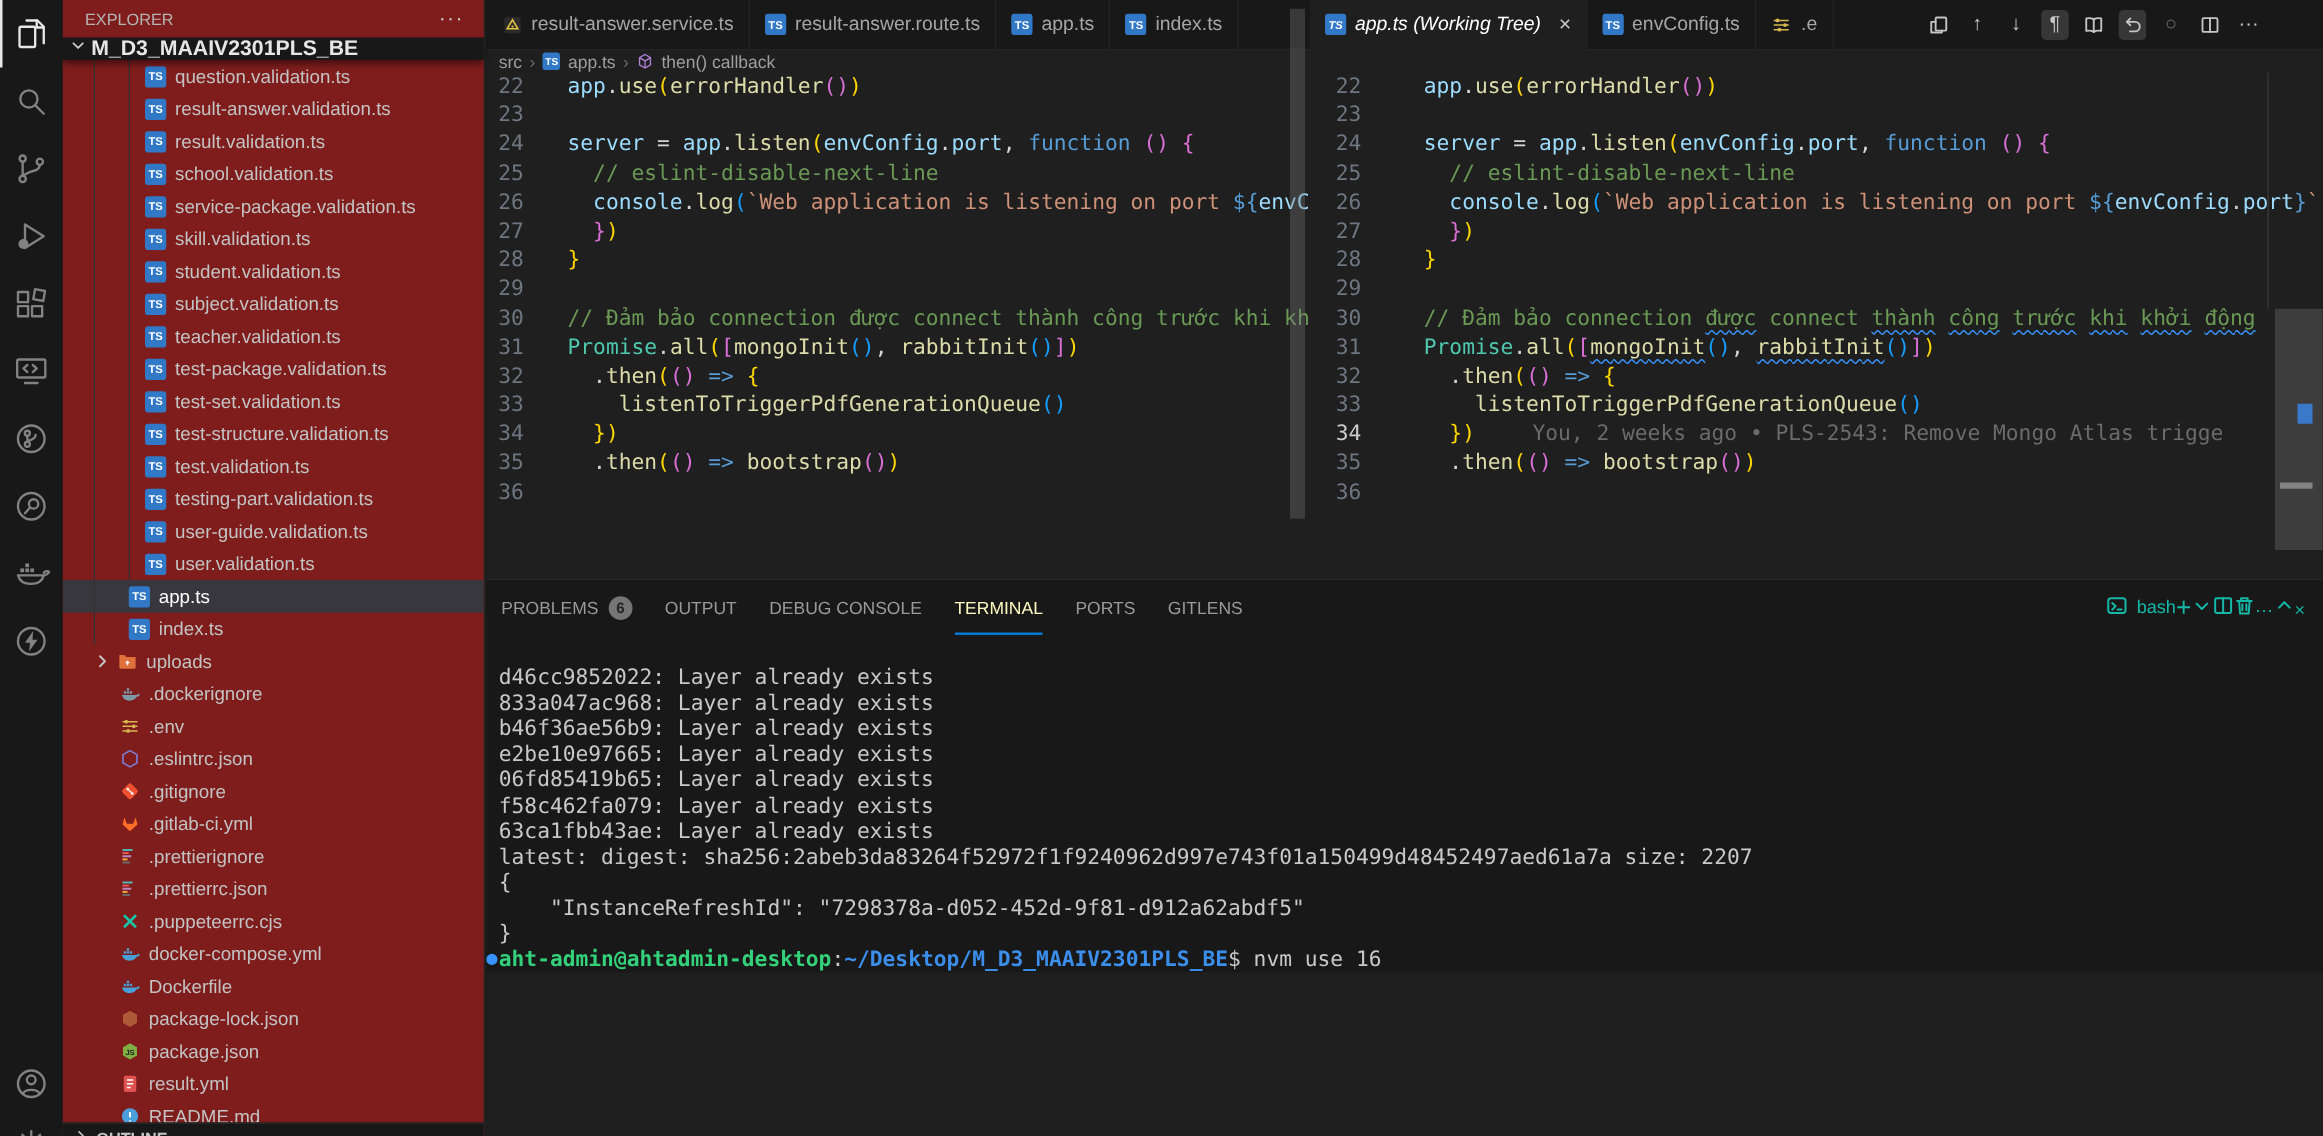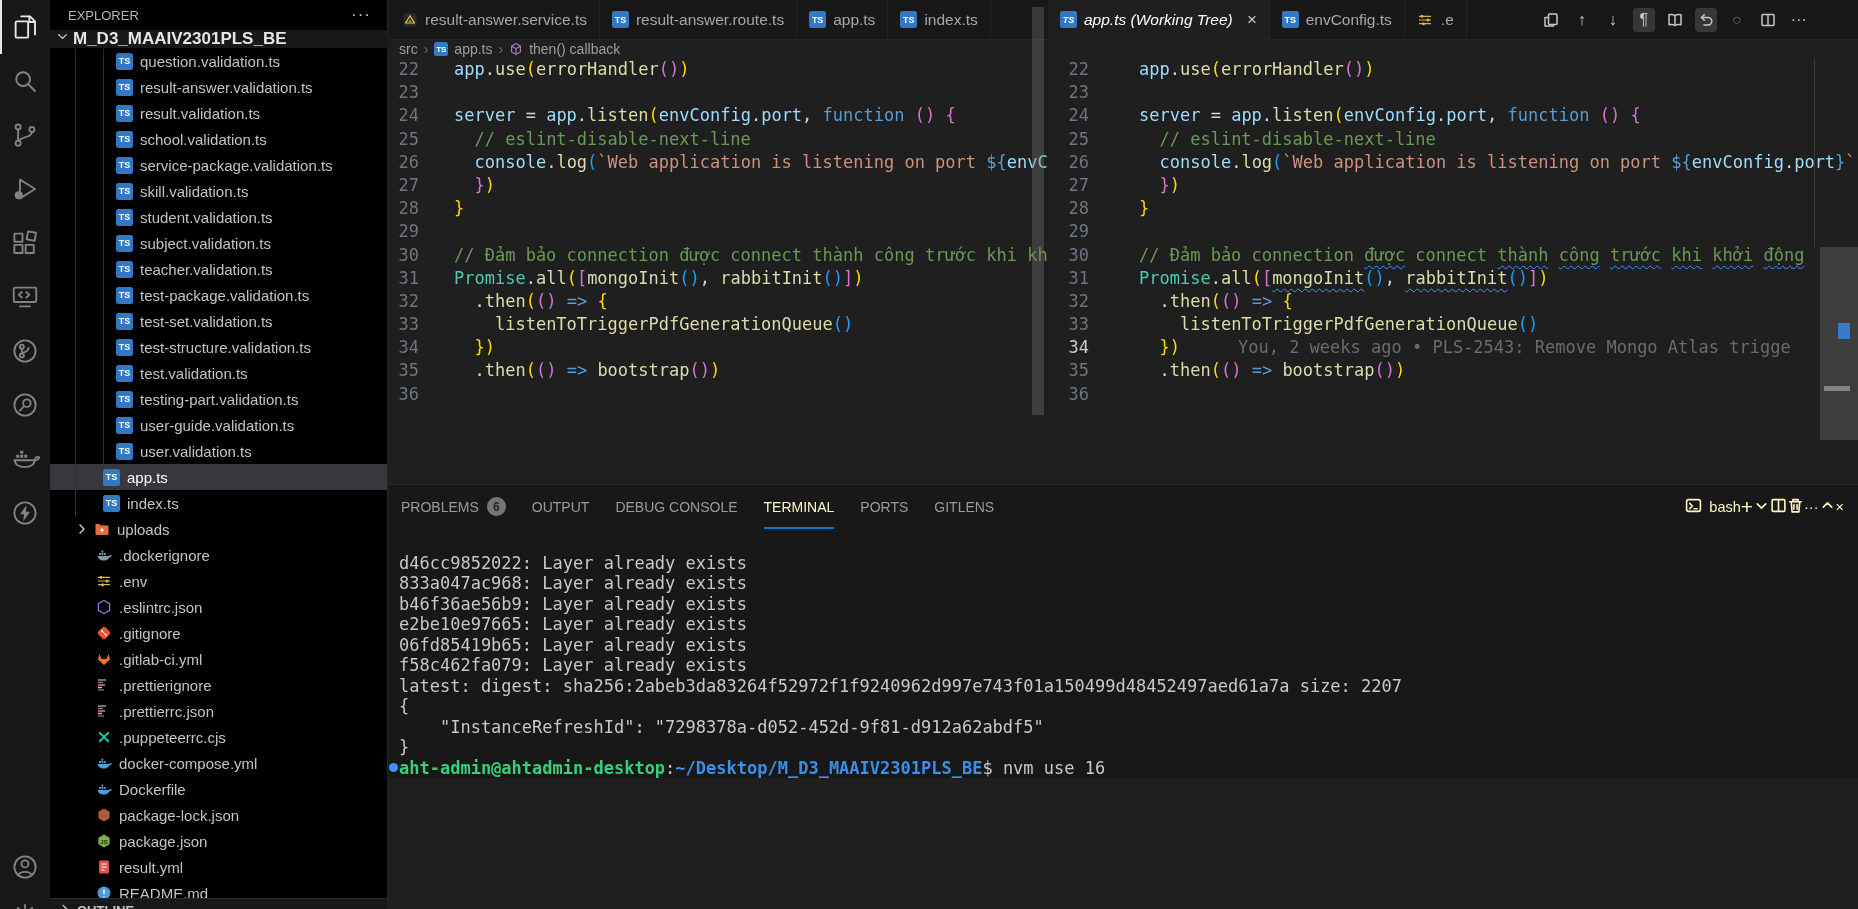--- a/index.html
+++ b/index.html
@@ -12,21 +12,21 @@
 
   
   .ab{position:absolute;left:0;top:0;width:50px;height:909px;background:#181818;z-index:6}
   .ab-item{width:50px;height:54px;display:flex;align-items:center;justify-content:center;color:#828282;cursor:pointer}
   .ab-item svg{width:30px;height:30px}
   .ab-item.active{color:#e7e7e7;box-shadow:inset 2px 0 0 #e7e7e7}
   .ab-acct{position:absolute;top:840px}
   .ab-gear{position:absolute;top:888px}
 
   
-  .sidebar{position:absolute;left:50px;top:0;width:338px;height:909px;background:#000000;border-right:1px solid #242424;z-index:5}
+  .sidebar{position:absolute;left:50px;top:0;width:338px;height:909px;background:#7f1d1d;border-right:1px solid #242424;z-index:5}
   .sb-head{height:30px;display:flex;align-items:center;justify-content:space-between;padding:0 16px 0 18px;font-size:13px;color:#b5b5b5}
   .sb-more{color:#c5c5c5;font-size:17px;letter-spacing:1px;cursor:pointer}
   .sb-sec{height:18px;display:flex;align-items:center;gap:3px;font-weight:bold;font-size:17px;color:#e6e6e6;padding-left:5px;position:relative;z-index:3;background:#181818;box-shadow:0 3px 5px rgba(0,0,0,.45)}
   .sb-sec svg{width:15px;height:15px;color:#cccccc}
   .sb-list{position:relative;height:850px;overflow:hidden}
   .guide{position:absolute;width:1px;background:#313131;top:0}
   .row{height:26px;display:flex;align-items:center;font-size:15px;color:#c3c3c3;cursor:pointer;white-space:nowrap}
   .row.sel{background:#37373d;color:#fff}
   .row .fi{width:17px;height:17px;margin-right:7px;flex:0 0 17px;display:flex;align-items:center;justify-content:center}
   .row .fi svg{width:16px;height:16px}
@@ -66,35 +66,35 @@
   .codearea{position:relative;flex:1;background:#1f1f1f;overflow:hidden;font-family:"DejaVu Sans Mono",monospace;font-size:17px}
   .cl{display:flex;height:23.2px;line-height:23.2px;white-space:pre}
   .ln{flex:0 0 30px;text-align:right;color:#6e7681;user-select:none}
   .g2 .ln{flex-basis:41px}
   .ln.cur{color:#cacaca}
   .ct{padding-left:35px}
   .g2 .ct{padding-left:50px}
   .tk-v{color:var(--c-v)}.tk-f{color:var(--c-f)}.tk-k{color:var(--c-k)}.tk-s{color:var(--c-s)}.tk-c{color:var(--c-c)}
   .tk-t{color:var(--c-t)}.tk-p{color:var(--c-p)}.tk-b1{color:var(--c-b1)}.tk-b2{color:var(--c-b2)}.tk-b3{color:var(--c-b3)}
   .sqg{text-decoration:underline;text-decoration-style:wavy;text-decoration-color:var(--c-squig);text-decoration-thickness:1px;text-underline-offset:4px}
-  .blame{color:#6b6b6b;margin-left:58px}
+  .blame{color:#6b6b6b;margin-left:46px}
   .sb-thumb1{position:absolute;top:7px;right:4px;width:12px;height:408px;background:rgba(121,121,121,.35);z-index:4}
   .ovr-border{position:absolute;right:51px;top:0;width:1px;height:189px;background:#3a3a3a;z-index:4}
   .sb2-thumb{position:absolute;top:189px;right:0;width:46px;height:193px;background:rgba(140,140,140,.28);z-index:4}
   .sb2-marker{position:absolute;top:265px;right:16px;width:12px;height:16px;background:#3a79c9;z-index:5}
   .sb2-dash{position:absolute;top:328px;right:16px;width:26px;height:5px;background:rgba(190,190,190,.55);z-index:5}
 
   
   .panel{position:relative;height:321px;background:#181818;border-top:1px solid #2b2b2b;display:flex;flex-direction:column}
   .ph{height:44px;display:flex;align-items:center;justify-content:space-between;padding:0 14px 0 12px;flex:0 0 44px}
   .ptabs{display:flex;gap:26px;height:44px}
   .ptab{height:44px;display:flex;align-items:center;gap:8px;font-size:14px;color:#9a9a9a;cursor:pointer;border-bottom:2px solid transparent;padding-top:2px}
   .ptab.active{color:#fef9c3;border-bottom-color:var(--c-accent)}
   .badge{background:#757575;color:#242424;border-radius:50%;min-width:19px;height:19px;font-size:12px;font-weight:bold;display:flex;align-items:center;justify-content:center}
-  .pacts{display:flex;align-items:center;color:#fef9c3}
+  .pacts{display:flex;align-items:flex-end;color:#14b8a6}
   .pact{display:flex;align-items:center;gap:7px;font-size:14.5px;cursor:pointer}
   .pact svg{width:17px;height:17px}
   .pact .plus{font-size:21px;font-weight:normal;line-height:1}
   .term{padding:24px 0 0 10px;font-family:"DejaVu Sans Mono",monospace;font-size:17px;color:#c8c8c8;flex:1;overflow:hidden}
   .tl{height:20.5px;line-height:20.5px;white-space:pre}
   .prompt{position:relative}
   .pdot{position:absolute;left:-10px;top:5px;width:9px;height:9px;border-radius:50%;background:var(--c-dot)}
   .pg{color:var(--c-green);font-weight:bold}
   .pb{color:var(--c-blue);font-weight:bold}
 </style>
@@ -661,20 +661,21 @@
           </div>
         </div>
     </div>
     <div class="term" id="term">
         <div class="tl">d46cc9852022: Layer already exists</div>
         <div class="tl">833a047ac968: Layer already exists</div>
         <div class="tl">b46f36ae56b9: Layer already exists</div>
         <div class="tl">e2be10e97665: Layer already exists</div>
         <div class="tl">06fd85419b65: Layer already exists</div>
         <div class="tl">f58c462fa079: Layer already exists</div>
+        <div class="tl">63ca1fbb43ae: Layer already exists</div>
         <div class="tl">latest: digest: sha256:2abeb3da83264f52972f1f9240962d997e743f01a150499d48452497aed61a7a size: 2207</div>
         <div class="tl">{</div>
         <div class="tl">    "InstanceRefreshId": "7298378a-d052-452d-9f81-d912a62abdf5"</div>
         <div class="tl">}</div>
         <div class="tl prompt"><span class="pdot"></span><span class="pg">aht-admin@ahtadmin-desktop</span><span>:</span><span class="pb">~/Desktop/M_D3_MAAIV2301PLS_BE</span><span>$ nvm use 16</span></div>
       </div>
   </div>
 </div>
 
 </body></html>

